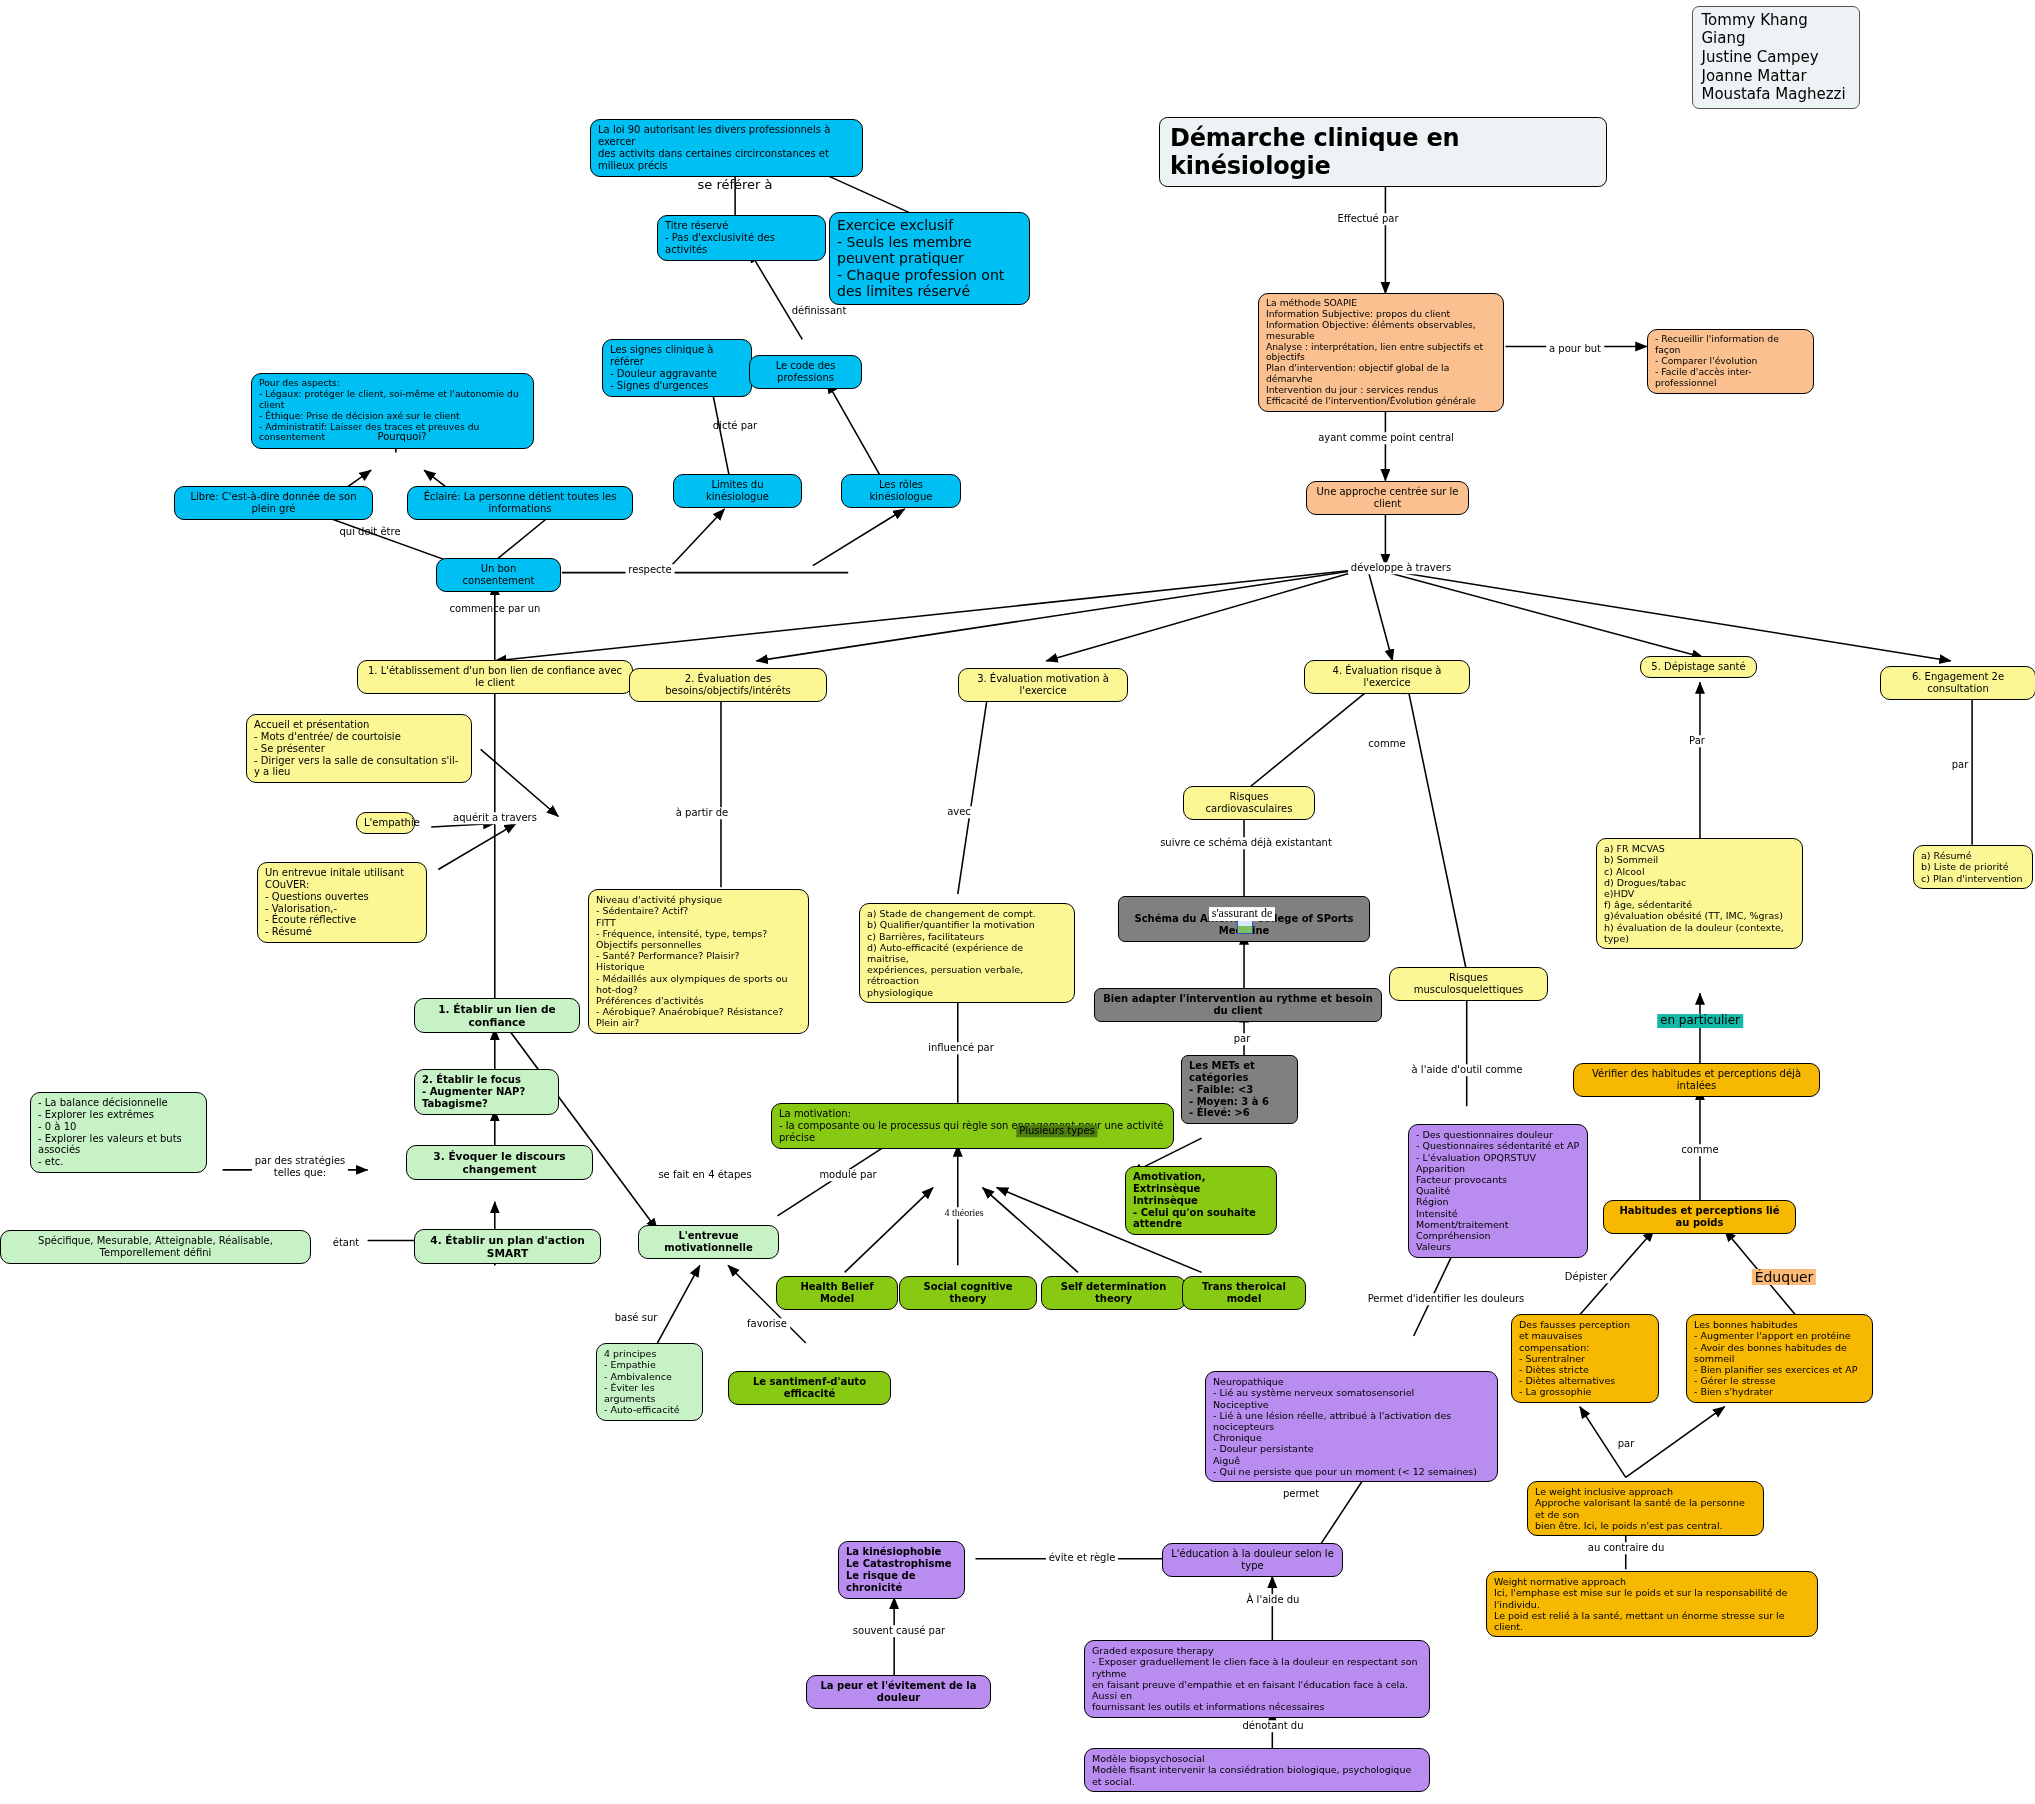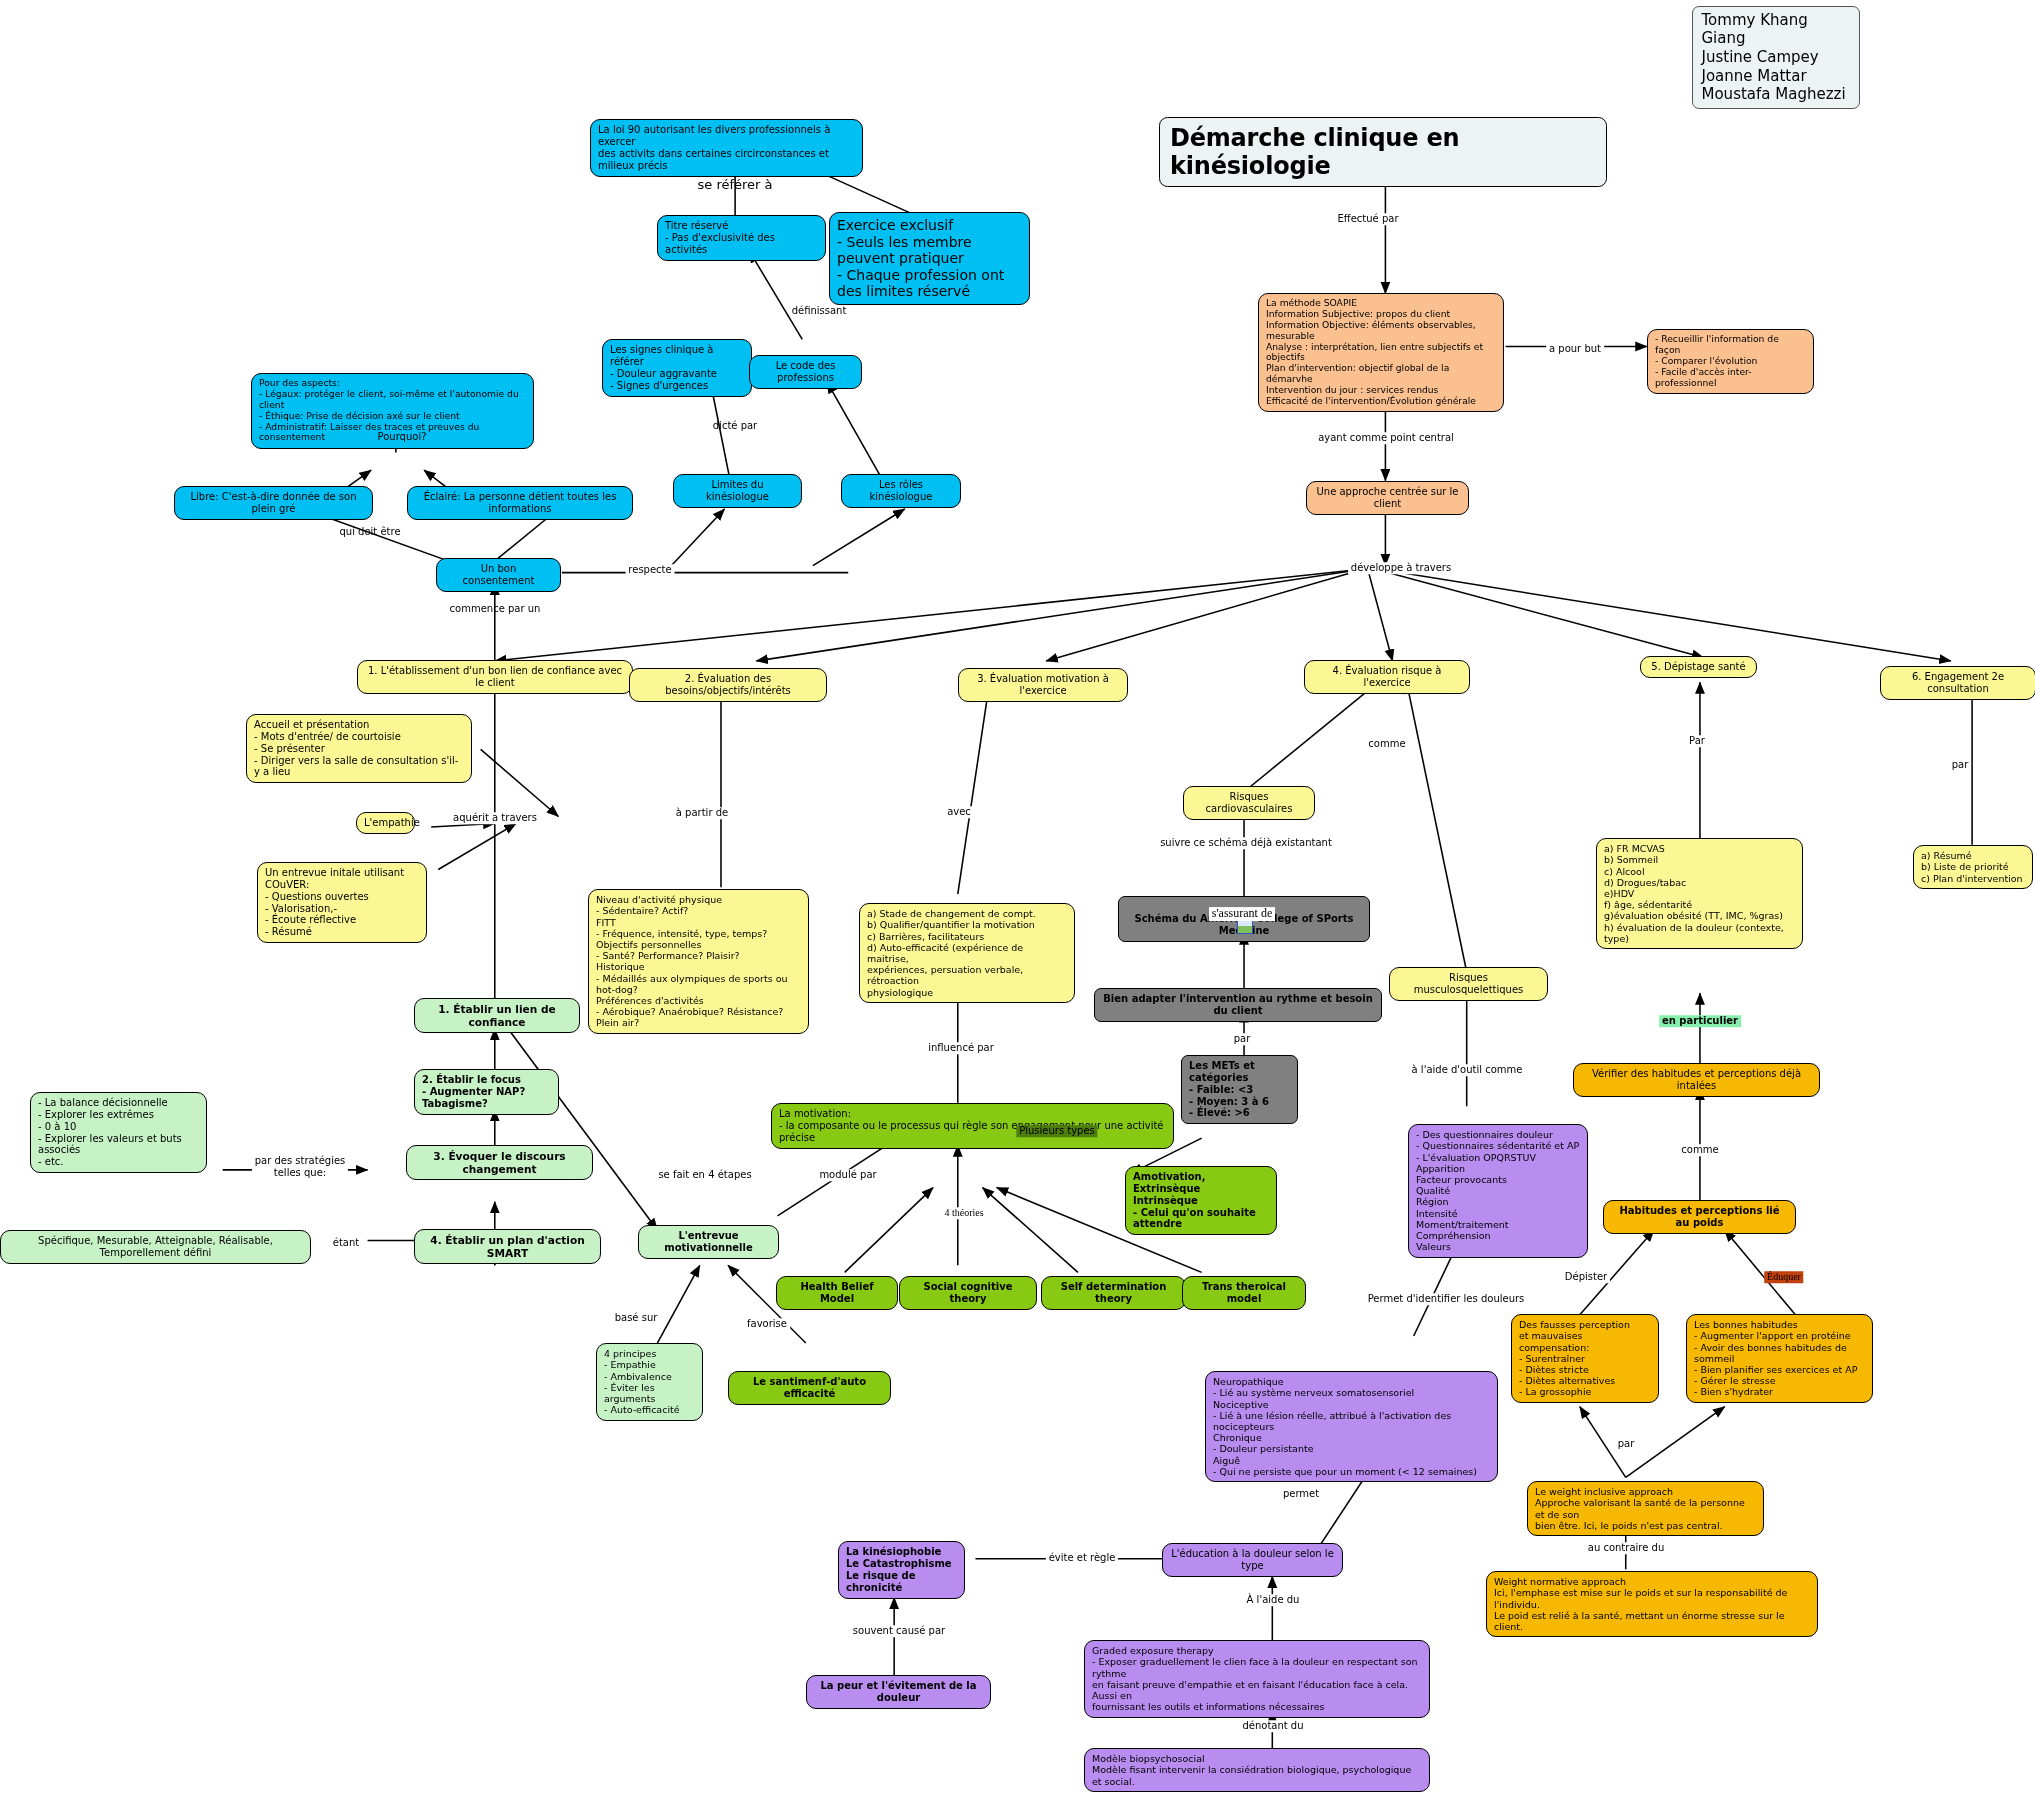--- a/index.html
+++ b/index.html
@@ -328,21 +328,21 @@
   <div class="lbl" style="left:1246px;top:843px;font-size:10px;background:#fff;padding:0 2.8px;">suivre ce schéma déjà existantant</div>
   <div class="lbl" style="left:1242px;top:914px;font-size:12px;background:#fff;padding:0 2.8px;font-family:Liberation Serif, serif;">s'assurant de</div>
   <div class="lbl" style="left:1242px;top:1039px;font-size:10px;background:#fff;padding:0 2.8px;">par</div>
   <div class="lbl" style="left:1467px;top:1070px;font-size:10px;background:#fff;padding:0 2.8px;">à l'aide d'outil comme</div>
   <div class="lbl" style="left:1446px;top:1299px;font-size:10px;background:#fff;padding:0 2.8px;">Permet d'identifier les douleurs</div>
   <div class="lbl" style="left:1301px;top:1494px;font-size:10px;background:#fff;padding:0 2.8px;">permet</div>
   <div class="lbl" style="left:1082px;top:1558px;font-size:10px;background:#fff;padding:0 2.8px;">évite et règle</div>
   <div class="lbl" style="left:899px;top:1631px;font-size:10px;background:#fff;padding:0 2.8px;">souvent causé par</div>
   <div class="lbl" style="left:1273px;top:1600px;font-size:10px;background:#fff;padding:0 2.8px;">À l'aide du</div>
   <div class="lbl" style="left:1273px;top:1726px;font-size:10px;background:#fff;padding:0 2.8px;">dénotant du</div>
-  <div class="lbl" style="left:1700px;top:1021px;font-size:10px;background:#86efac;padding:0 2.8px;font-weight:bold;">en particulier</div>
+  <div class="lbl" style="left:1700px;top:1021px;font-size:12px;background:#14b8a6;padding:0 2.8px;">en particulier</div>
   <div class="lbl" style="left:1700px;top:1150px;font-size:10px;background:#fff;padding:0 2.8px;">comme</div>
   <div class="lbl" style="left:1586px;top:1277px;font-size:10px;background:#fff;padding:0 2.8px;">Dépister</div>
-  <div class="lbl" style="left:1784px;top:1277px;font-size:10px;background:#c2410c;padding:0 2.8px;font-family:Liberation Serif, serif;">Éduquer</div>
+  <div class="lbl" style="left:1784px;top:1277px;font-size:14px;background:#fdba74;padding:0 2.8px;">Éduquer</div>
   <div class="lbl" style="left:1626px;top:1444px;font-size:10px;background:#fff;padding:0 2.8px;">par</div>
   <div class="lbl" style="left:1626px;top:1548px;font-size:10px;background:#fff;padding:0 2.8px;">au contraire du</div>
 
 </div>
 
 
 </body></html>

